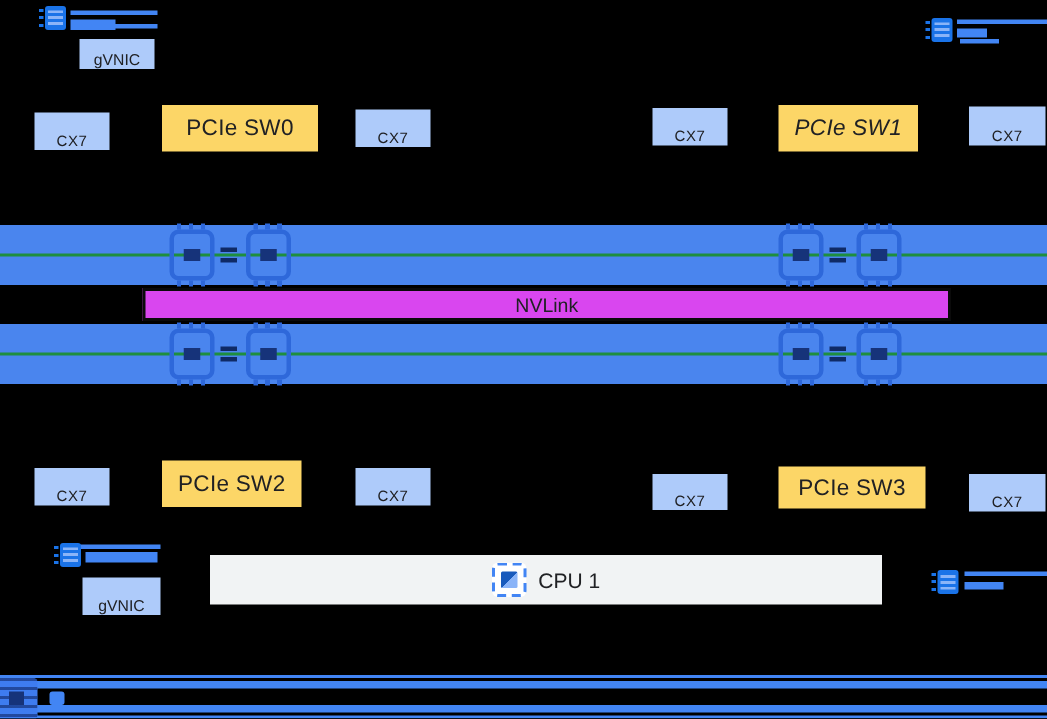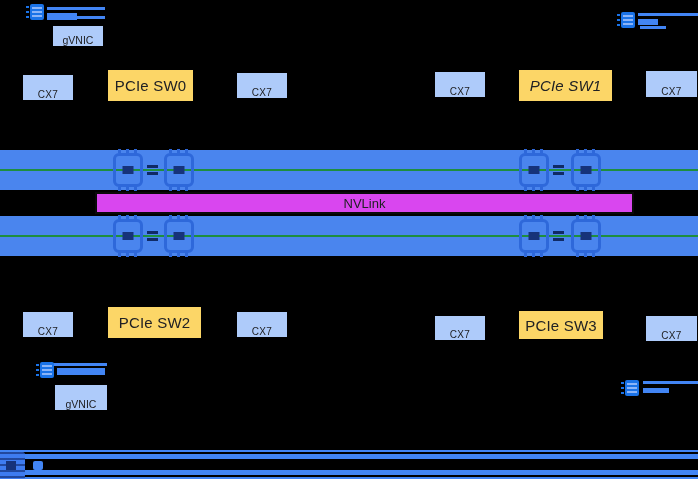--- a/index.html
+++ b/index.html
@@ -65,21 +65,21 @@
   <div>
     <div class="hline" style="left:638px;top:13px;width:60px;height:3px;"></div>
     <div class="hline" style="left:638px;top:19px;width:20px;height:6px;"></div>
     <div class="hline" style="left:640px;top:26px;width:26px;height:3px;"></div>
     <span class="mini-chip" style="left:621px;top:12px;"></span>
   </div>
 
   <div class="box nicbox cx7" style="left:23px;top:75px;width:50px;height:25px;">
     <span>CX7</span>
   </div>
-  <div class="box swbox" style="left:108px;top:70px;width:85px;height:31px;">
+  <div class="box swbox" style="left:108px;top:70px;width:104px;height:31px;">
     <span>PCIe SW0</span>
   </div>
   <div class="box nicbox cx7" style="left:237px;top:73px;width:50px;height:25px;">
     <span>CX7</span>
   </div>
   <div class="box nicbox cx7" style="left:435px;top:72px;width:50px;height:25px;">
     <span>CX7</span>
   </div>
   <div class="box swbox" style="left:519px;top:70px;width:93px;height:31px;font-style:italic;">
     <span>PCIe SW1</span>
@@ -135,37 +135,43 @@
   </div>
   <div class="box swbox" style="left:108px;top:307px;width:93px;height:31px;">
     <span>PCIe SW2</span>
   </div>
   <div class="box nicbox cx7" style="left:237px;top:312px;width:50px;height:25px;">
     <span>CX7</span>
   </div>
   <div class="box nicbox cx7" style="left:435px;top:316px;width:50px;height:24px;">
     <span>CX7</span>
   </div>
-  <div class="box swbox" style="left:519px;top:311px;width:84px;height:28px;text-align:center;">
+  <div class="box swbox" style="left:519px;top:311px;width:98px;height:28px;text-align:center;">
     <span>PCIe SW3</span>
   </div>
   <div class="box nicbox cx7" style="left:646px;top:316px;width:51px;height:25px;">
     <span>CX7</span>
   </div>
 
   <div>
     <div class="hline" style="left:50px;top:363px;width:57px;height:3px;"></div>
     <div class="hline" style="left:57px;top:368px;width:48px;height:7px;"></div>
     <span class="mini-chip" style="left:40px;top:362px;"></span>
   </div>
 
   <div class="box nicbox gvnic" style="left:55px;top:385px;width:52px;height:25px;">
     <span>gVNIC</span>
   </div>
 
+  <div class="box cpubox" style="left:140px;top:370px;width:448px;height:33px;">
+    <span class="chip24">
+        <span class="chip24-core"></span>
+      </span>
+    <span>CPU 1</span>
+  </div>
 
   <div>
     <div class="hline" style="left:643px;top:381px;width:55px;height:3px;"></div>
     <div class="hline" style="left:643px;top:388px;width:26px;height:5px;"></div>
     <span class="mini-chip" style="left:625px;top:380px;"></span>
   </div>
 
   <div>
     <div class="hline" style="left:0;top:450px;width:698px;height:2px;"></div>
     <div class="hline" style="left:0;top:454px;width:698px;height:5px;"></div>

